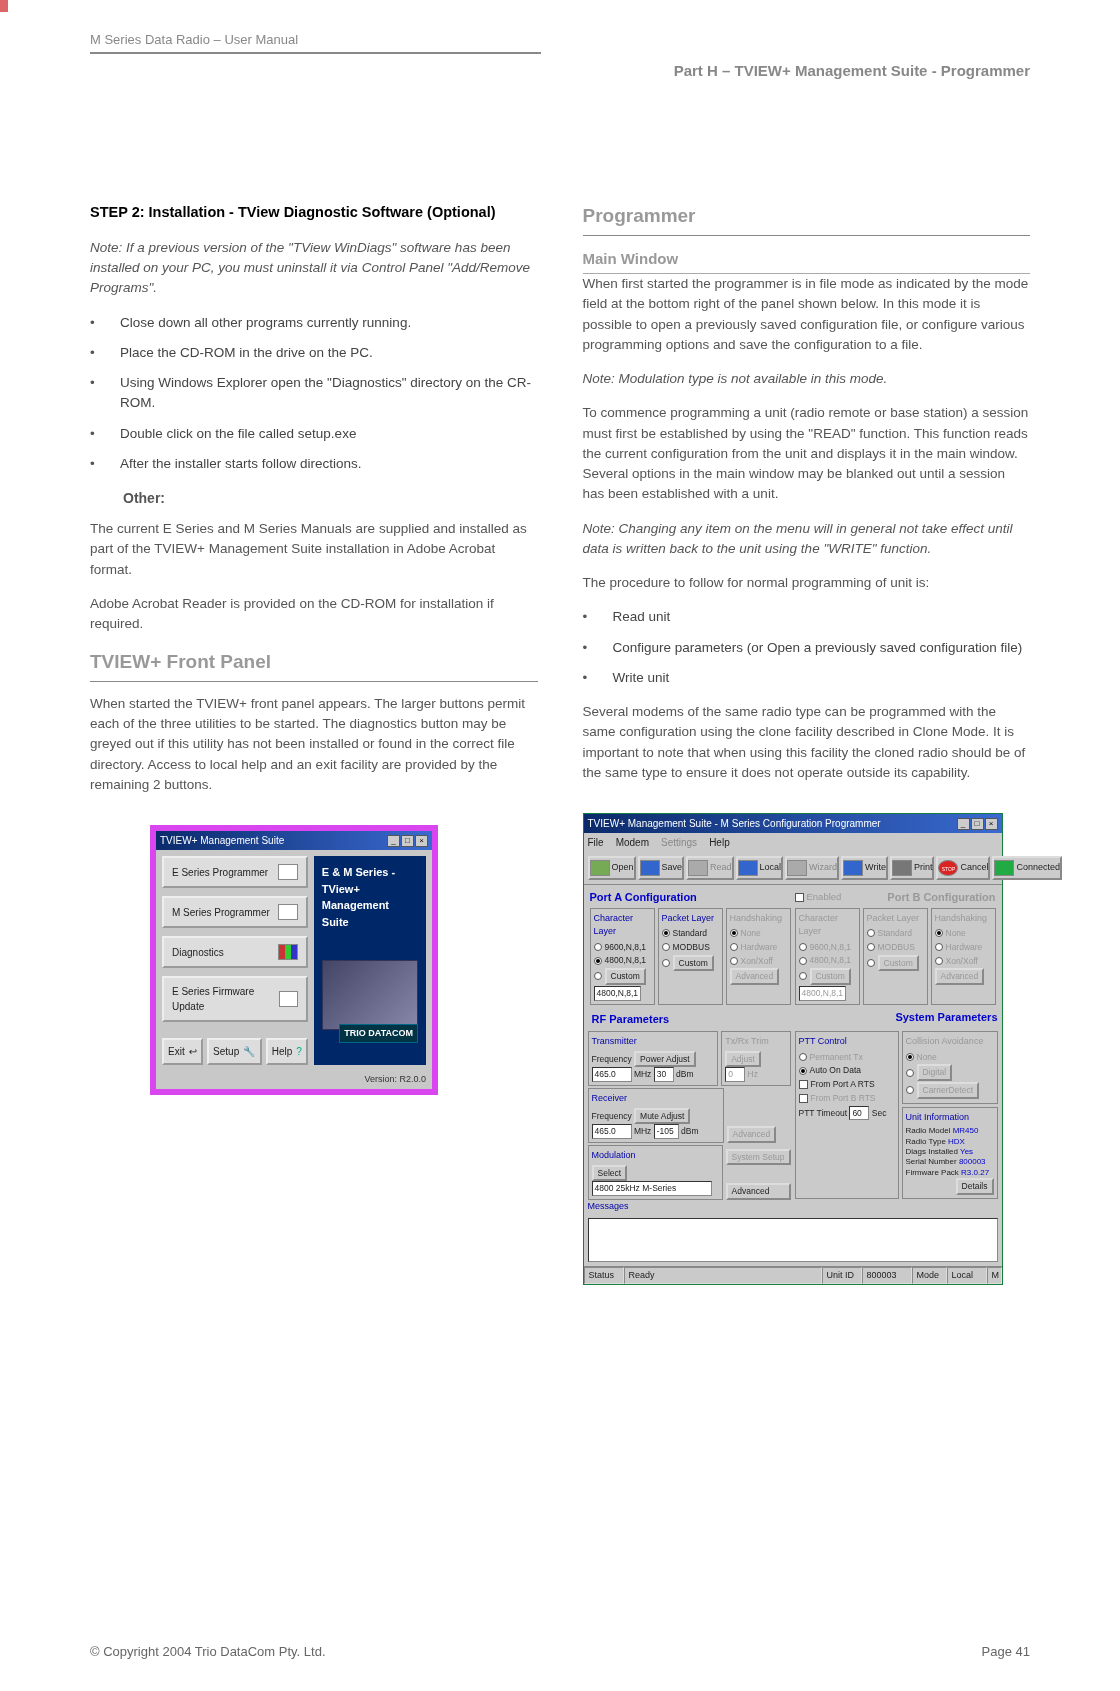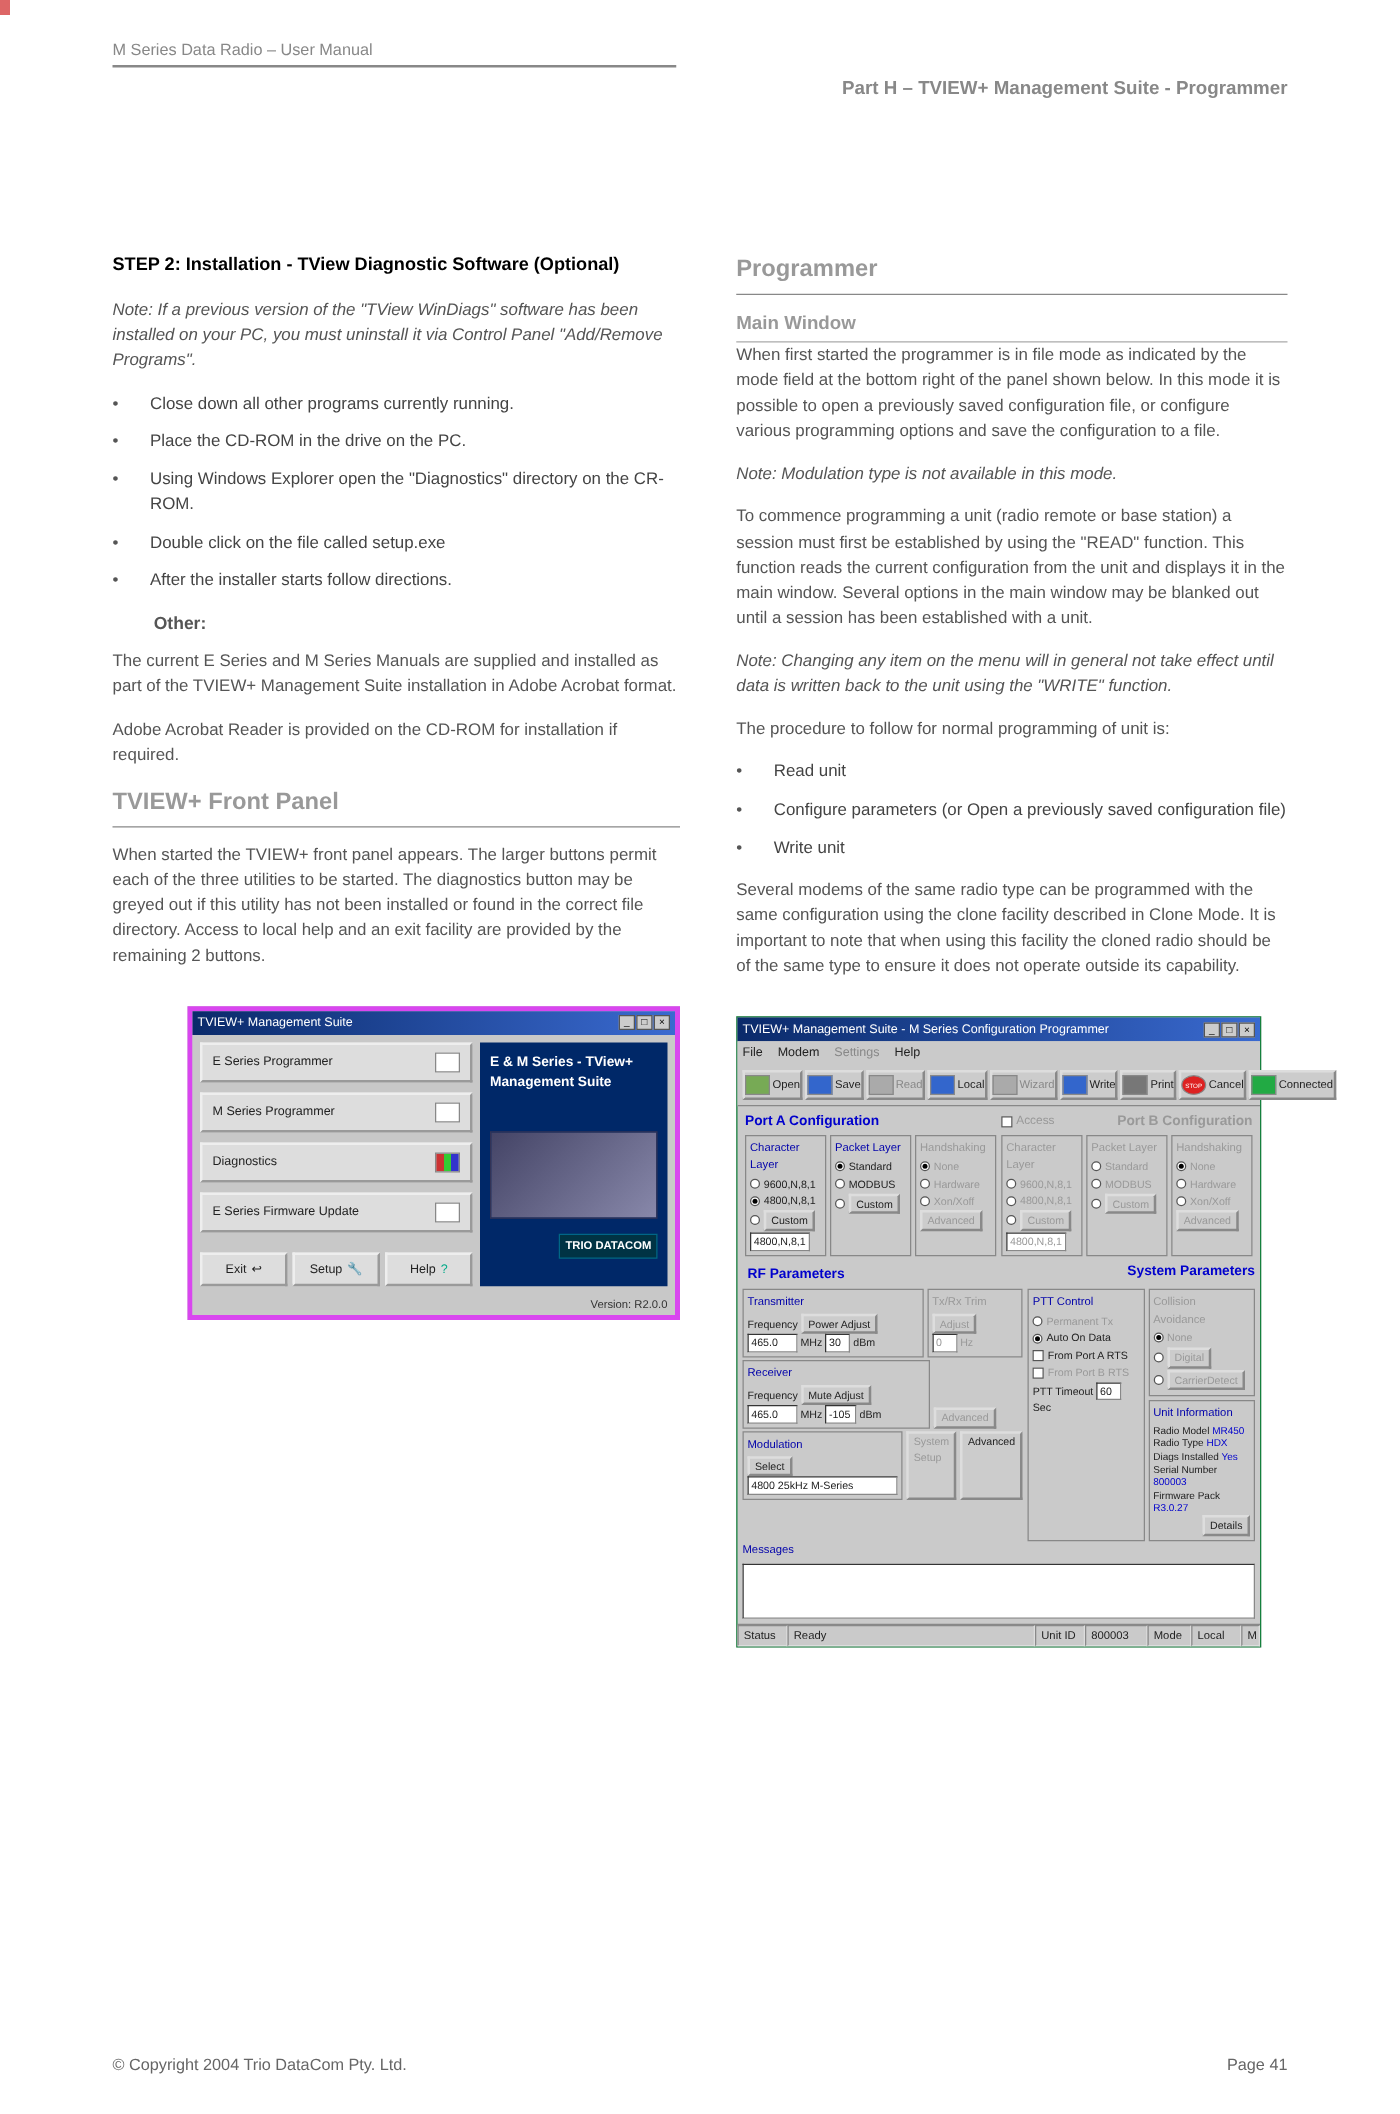--- a/index.html
+++ b/index.html
@@ -81,23 +81,23 @@
     font-size: 15px;
     font-weight: bold;
     color: #999;
     border-bottom: 1.5px solid #aaa;
     padding-bottom: 3px;
     margin-bottom: 0;
   }
 
   
   .shot1 {
-    width: 394px;
+    width: 288px;
     margin: 30px 0 0 60px;
-    border: 4px solid #d946ef;
+    border: 6px solid #d946ef;
     background: #c8c8c8;
     font-size: 10px;
   }
   .titlebar {
     background: linear-gradient(to right, #0a2a6a, #3a6ad0);
     color: #fff;
     padding: 2px 4px;
     font-size: 10px;
     display: flex;
     justify-content: space-between;
@@ -523,21 +523,21 @@
                     <span>Xon/Xoff</span>
                   </div>
                 <span class="mini-btn dis">Advanced</span>
               </div>
             </div>
           </div>
           <div class="port">
             <div style="display:flex;justify-content:space-between;align-items:center">
               <div class="radio-line" style="color:#999">
                   <span class="chk"></span>
-                  <span>Access</span>
+                  <span>Enabled</span>
                 </div>
               <div class="port-title-b">Port B Configuration</div>
             </div>
             <div class="group-row">
               <div class="gbox dis">
                 <div class="gtitle">Character Layer</div>
                 <div class="radio-line">
                     <span class="radio-dot"></span>
                     <span>9600,N,8,1</span>
                   </div>
@@ -614,21 +614,21 @@
               <div style="flex:1;display:flex;align-items:flex-end">
                   <span class="mini-btn dis">Advanced</span>
                 </div>
             </div>
             <div class="group-row">
               <div class="gbox">
                 <div class="gtitle">Modulation</div>
                 <span class="mini-btn">Select</span>
                 <div><span class="mini-input" style="min-width:120px">4800 25kHz M-Series</span></div>
               </div>
-              <div style="display:flex;flex-direction:row;gap:3px;justify-content:flex-end">
+              <div style="display:flex;flex-direction:column;gap:18px;justify-content:flex-end">
                 <span class="mini-btn dis">System Setup</span>
                 <span class="mini-btn">Advanced</span>
               </div>
             </div>
           </div>
 
           <div class="section-col">
             <div class="group-row">
               <div class="gbox">
                 <div class="gtitle">PTT Control</div>

